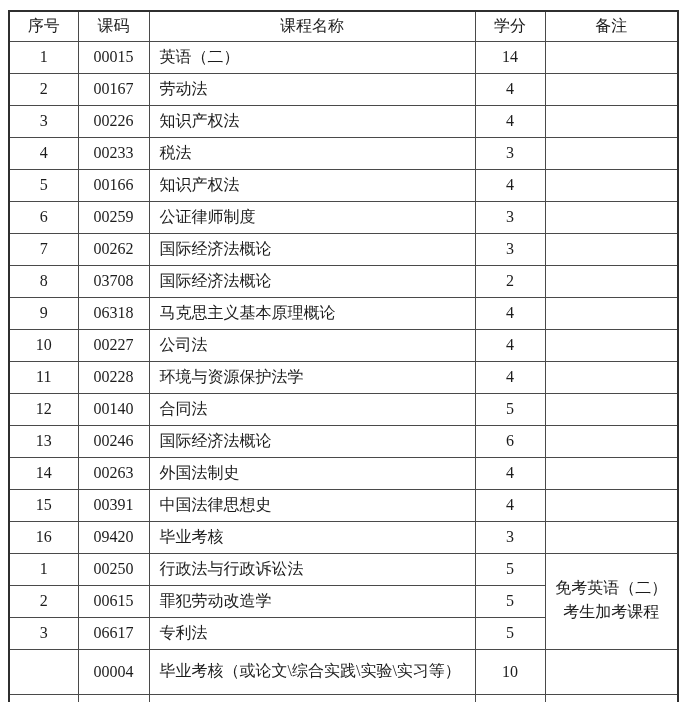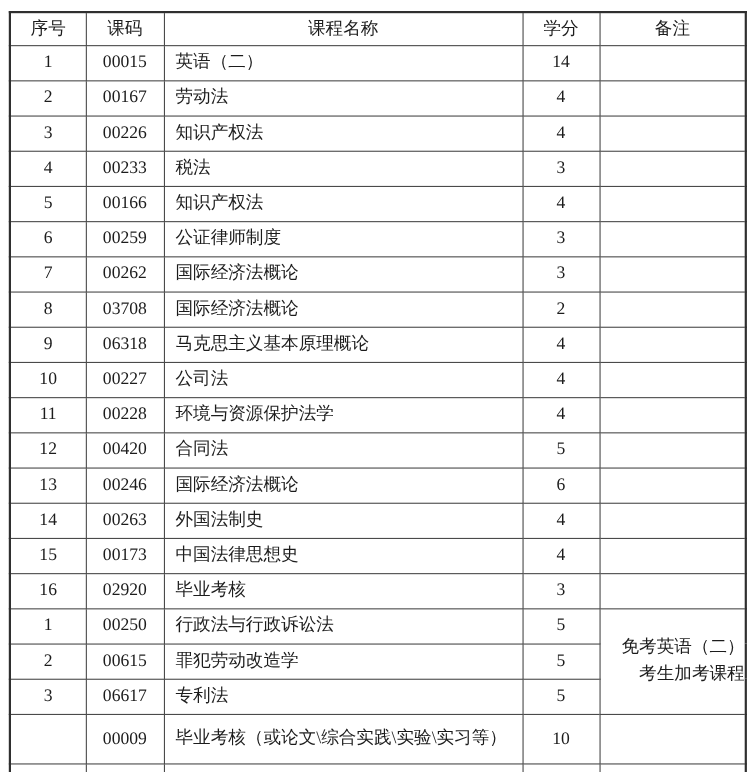--- a/index.html
+++ b/index.html
@@ -35,21 +35,21 @@
   .course-table tbody tr { height: 32px; }
   .course-table tbody tr.tall-row { height: 45px; }
   .course-table tbody tr.partial-row { height: 14px; }
   .course-table td.col-name {
     text-align: left;
     padding-left: 10px;
     padding-right: 6px;
     line-height: 1.3;
   }
   .course-table td.col-remark { line-height: 1.5; }
-  .course-table td.col-remark div { text-align: right; font-family: Liberation Mono, monospace; }
+  .course-table td.col-remark div { text-align: center; font-family: Liberation Mono, monospace; }
 </style>
 </head>
 <body>
 
 <div class="page">
   <table class="course-table">
     <colgroup>
       <col style="width:69px">
       <col style="width:71px">
       <col style="width:326px">
@@ -138,49 +138,49 @@
         </tr>
         <tr>
           <td class="col-no">11</td>
           <td class="col-code">00228</td>
           <td class="col-name">环境与资源保护法学</td>
           <td class="col-credits">4</td>
           <td class="col-remark"></td>
         </tr>
         <tr>
           <td class="col-no">12</td>
-          <td class="col-code">00420</td>
+          <td class="col-code">00140</td>
           <td class="col-name">合同法</td>
           <td class="col-credits">5</td>
           <td class="col-remark"></td>
         </tr>
         <tr>
           <td class="col-no">13</td>
           <td class="col-code">00246</td>
           <td class="col-name">国际经济法概论</td>
           <td class="col-credits">6</td>
           <td class="col-remark"></td>
         </tr>
         <tr>
           <td class="col-no">14</td>
           <td class="col-code">00263</td>
           <td class="col-name">外国法制史</td>
           <td class="col-credits">4</td>
           <td class="col-remark"></td>
         </tr>
         <tr>
           <td class="col-no">15</td>
-          <td class="col-code">00173</td>
+          <td class="col-code">00391</td>
           <td class="col-name">中国法律思想史</td>
           <td class="col-credits">4</td>
           <td class="col-remark"></td>
         </tr>
         <tr>
           <td class="col-no">16</td>
-          <td class="col-code">02920</td>
+          <td class="col-code">09420</td>
           <td class="col-name">毕业考核</td>
           <td class="col-credits">3</td>
           <td class="col-remark"></td>
         </tr>
         <tr>
           <td class="col-no">1</td>
           <td class="col-code">00250</td>
           <td class="col-name">行政法与行政诉讼法</td>
           <td class="col-credits">5</td>
           <td class="col-remark" rowspan="3">
@@ -195,21 +195,21 @@
           <td class="col-credits">5</td>
         </tr>
         <tr>
           <td class="col-no">3</td>
           <td class="col-code">06617</td>
           <td class="col-name">专利法</td>
           <td class="col-credits">5</td>
         </tr>
         <tr class="tall-row">
           <td class="col-no"></td>
-          <td class="col-code">00009</td>
+          <td class="col-code">00004</td>
           <td class="col-name">毕业考核（或论文\综合实践\实验\实习等）</td>
           <td class="col-credits">10</td>
           <td class="col-remark"></td>
         </tr>
         <tr class="partial-row">
           <td class="col-no"></td>
           <td class="col-code"></td>
           <td class="col-name"></td>
           <td class="col-credits"></td>
           <td class="col-remark"></td>

